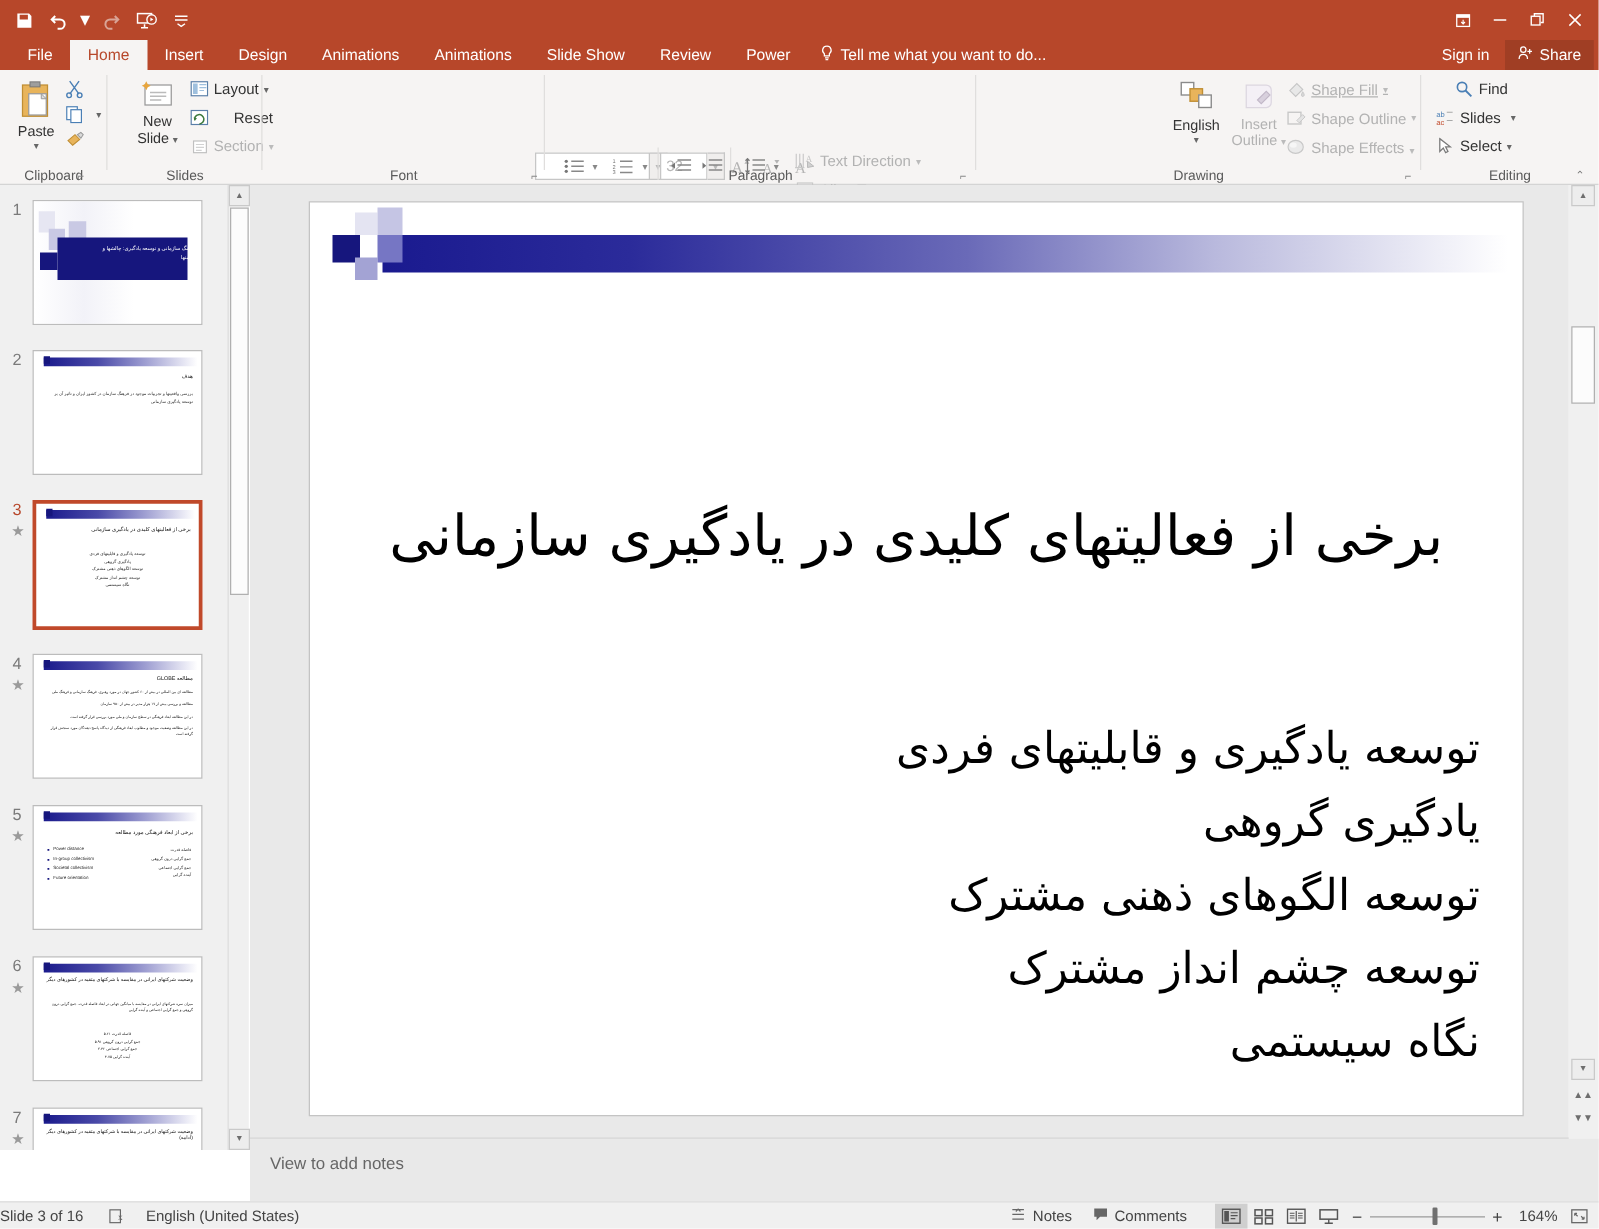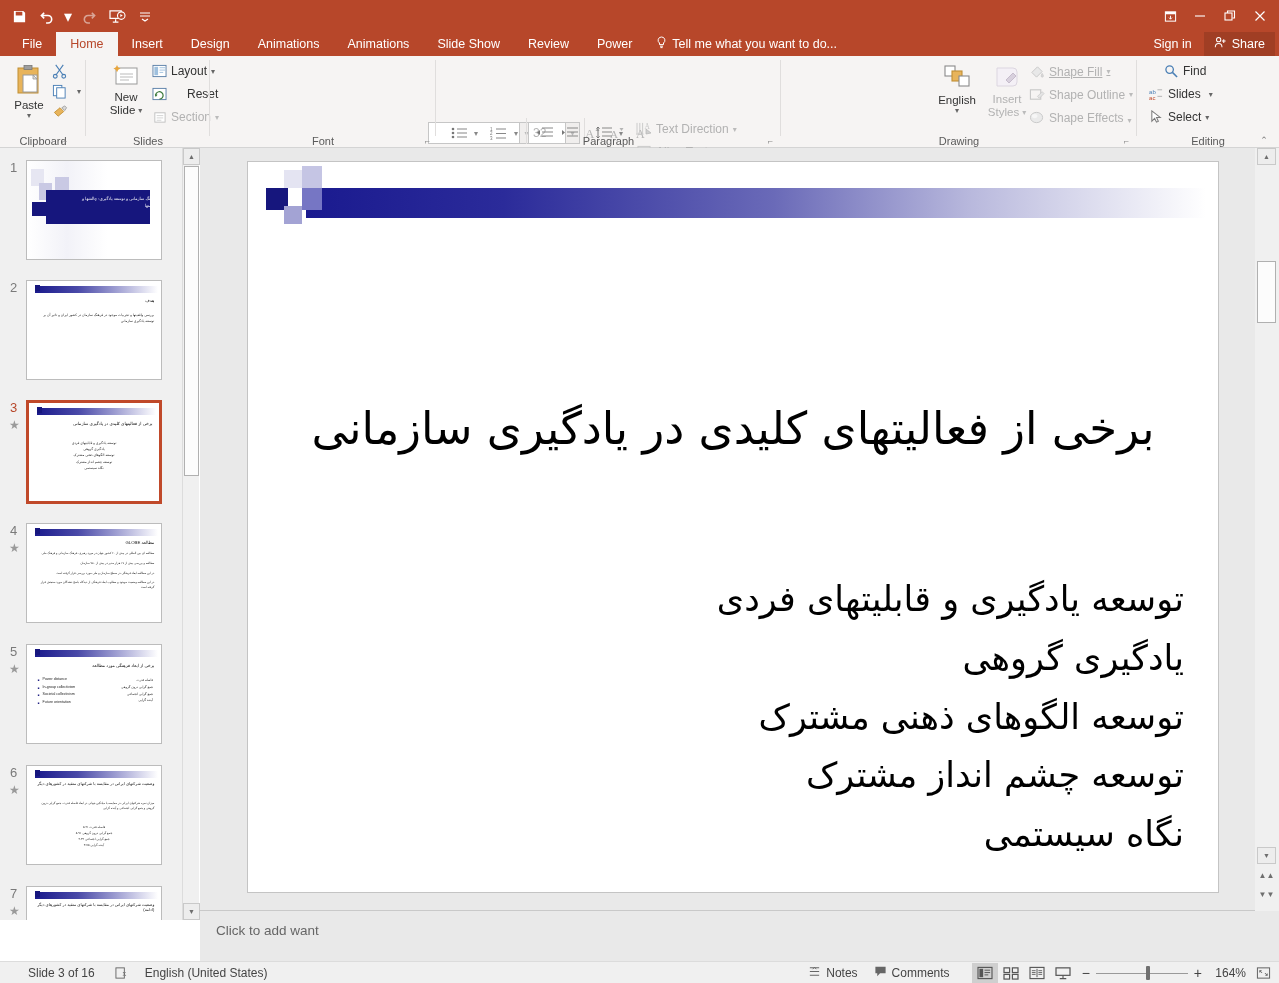--- a/index.html
+++ b/index.html
@@ -563,21 +563,21 @@
       </div>
       <div class="big-btn" style="left:202px; top:8px; width:48px; color:#b2b2b2;">
         <span>
           <svg width="30" height="26" viewBox="0 0 30 26">
               <path d="M5 4h16a4 4 0 0 1 4 4v10a4 4 0 0 1-4 4H5z" fill="#f4f0f6" stroke="#dcd6e0" stroke-width="1"></path>
               <path d="M14 16l7-7 3 3-7 7z" fill="#d8d0dd" stroke="#c2b8c8" stroke-width=".9"></path>
             </svg>
         </span>
         <span style="line-height:1.25;">Insert</span>
         <span style="display:flex; align-items:center; gap:3px;">
-          <span>Styles</span>
+          <span>Outline</span>
           <span class="caret dim">▾</span>
         </span>
       </div>
 
       <div class="small-btn disabled" style="left:248px; top:8px;text-decoration:underline;">
         <svg width="16" height="15" viewBox="0 0 17 16">
             <path d="M3 9l6-6 5 5-6 6z" fill="#e8e8e8" stroke="#c6c6c6" stroke-width="1"></path>
             <path d="M14 10c1.3 2 1.8 3 .7 3.8-1 .8-2.2-.3-1.6-1.8z" fill="#d8d8d8" stroke="#c6c6c6" stroke-width=".8"></path>
           </svg>
         <span>Shape Fill</span>
@@ -787,24 +787,24 @@
 
   <div class="main-scroll">
     <div class="ms-arrow" style="top:0;">▲</div>
     <div class="ms-thumb" style="top:113px; height:62px;"></div>
     <div class="ms-arrow" style="top:699px;">▼</div>
     <div class="ms-nav" style="top:719px;">▲▲</div>
     <div class="ms-nav" style="top:738px;">▼▼</div>
   </div>
 
   <div class="notes-sep"></div>
-  <div class="notes">Click to add want</div>
+  <div class="notes">View to add notes</div>
 
   <div class="statusbar">
-    <div class="sb-item static" style="padding-left:28px;">Slide 3 of 16</div>
+    <div class="sb-item static" style="padding-left:0;">Slide 3 of 16</div>
     <div class="sb-item" style="padding-left:12px;">
       <svg width="14" height="14" viewBox="0 0 15 15">
           <rect x="1" y="2" width="9" height="11" fill="none" stroke="#666" stroke-width="1"></rect>
           <text x="8" y="11" font-size="8" fill="#666" font-family="Liberation Serif, serif">x</text>
         </svg>
     </div>
     <div class="sb-item static" style="padding-left:8px;">English (United States)</div>
 
     <div style="flex:1"></div>
 

